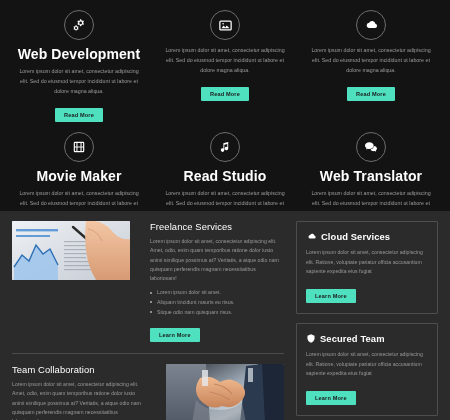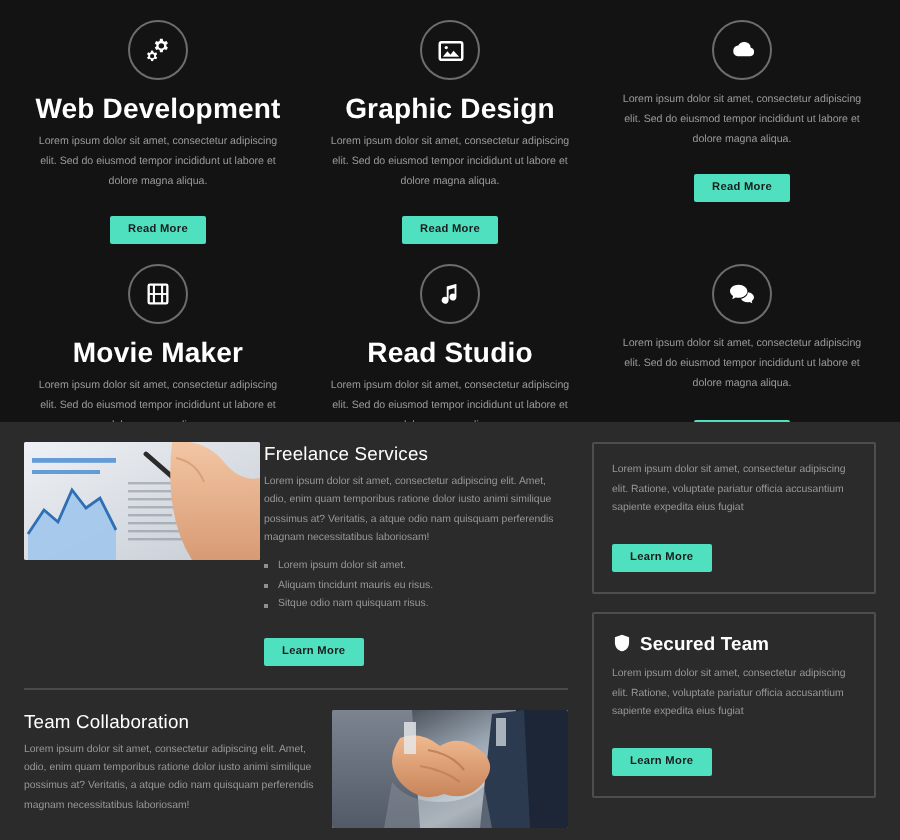--- a/index.html
+++ b/index.html
@@ -77,21 +77,21 @@
     padding: 10px 12px 0 12px;
     display: flex;
     gap: 12px;
   }
   .lower-left { width: 272px; flex: 0 0 272px; }
   .lower-right { flex: 1 1 auto; padding-top: 0px; }
 
   
   .feat {
     display: flex;
-    gap: 2px;
+    gap: 20px;
     align-items: flex-start;
   }
   .feat-img {
     flex: 0 0 118px;
     height: 59px;
     border-radius: 1px;
     overflow: hidden;
     background: #c9ccd2;
   }
   .feat-img svg { display: block; width: 100%; height: 100%; }
@@ -187,21 +187,20 @@
       </div>
 
       <div class="svc-card">
         <div class="svc-icon-ring">
           <svg width="15" height="15" viewBox="0 0 24 24" fill="none">
             <rect x="3" y="5" width="18" height="14" rx="1.5" stroke="#fff" stroke-width="2"></rect>
             <path d="M5.5 16.5l3.6-4.4 2.5 2.9 2.4-3.2 4.5 4.7H5.5Z" fill="#fff"></path>
             <circle cx="8.2" cy="9.2" r="1.3" fill="#fff"></circle>
           </svg>
         </div>
-        <div class="svc-title">Graphic Design</div>
         <div class="svc-desc">Lorem ipsum dolor sit amet, consectetur adipiscing elit. Sed do eiusmod tempor incididunt ut labore et dolore magna aliqua.</div>
         <button class="btn-mint">Read More</button>
       </div>
 
       <div class="svc-card">
         <div class="svc-icon-ring">
           <svg width="16" height="16" viewBox="0 0 24 24" fill="#fff">
             <path d="M18.6 10.3a5 5 0 0 0-9.4-1.6 4 4 0 0 0-.6 7.9h9.6a3.2 3.2 0 0 0 .4-6.3Z"></path>
           </svg>
         </div>
@@ -236,20 +235,21 @@
         <button class="btn-mint">Read More</button>
       </div>
 
       <div class="svc-card">
         <div class="svc-icon-ring">
           <svg width="16" height="16" viewBox="0 0 24 24" fill="#fff">
             <path d="M9.5 5c-3.6 0-6.5 2.1-6.5 4.8 0 1.5.9 2.8 2.3 3.7l-.6 2.4 2.6-1.3c.7.2 1.4.3 2.2.3 3.6 0 6.5-2.2 6.5-4.9S13.1 5 9.5 5Z"></path>
             <path d="M16.3 10.6c2.7.3 4.7 1.9 4.7 3.8 0 1.1-.7 2.1-1.7 2.8l.4 1.8-2-1c-.5.1-1 .2-1.6.2-2.3 0-4.2-1.1-4.8-2.6 2.8-.4 4.9-2.4 5-4.7v-.3Z"></path>
           </svg>
         </div>
+        <div class="svc-title">Web Translator</div>
         <div class="svc-desc">Lorem ipsum dolor sit amet, consectetur adipiscing elit. Sed do eiusmod tempor incididunt ut labore et dolore magna aliqua.</div>
         <button class="btn-mint">Read More</button>
       </div>
     </div>
   </section>
 
   <section class="lower">
 
     <div class="lower-left">
 
@@ -337,20 +337,28 @@
         <div class="feat-body">
           <div class="feat-title">Team Collaboration</div>
           <div class="feat-desc">Lorem ipsum dolor sit amet, consectetur adipiscing elit. Amet, odio, enim quam temporibus ratione dolor iusto animi similique possimus at? Veritatis, a atque odio nam quisquam perferendis magnam necessitatibus laboriosam!</div>
         </div>
       </div>
     </div>
 
     <div class="lower-right">
 
       <div class="panel">
+        <div class="panel-head">
+          <span class="p-ico">
+            <svg width="11" height="11" viewBox="0 0 24 24" fill="#fff">
+              <path d="M18.6 10.3a5 5 0 0 0-9.4-1.6 4 4 0 0 0-.6 7.9h9.6a3.2 3.2 0 0 0 .4-6.3Z"></path>
+            </svg>
+          </span>
+          <span class="panel-title">Cloud Services</span>
+        </div>
         <div class="panel-desc">Lorem ipsum dolor sit amet, consectetur adipiscing elit. Ratione, voluptate pariatur officia accusantium sapiente expedita eius fugiat</div>
         <button class="btn-mint">Learn More</button>
       </div>
 
       <div class="panel">
         <div class="panel-head">
           <span class="p-ico">
             <svg width="10" height="11" viewBox="0 0 24 24" fill="#fff">
               <path d="M12 2 3.5 5.2v6.4c0 5.3 3.6 9.4 8.5 10.4 4.9-1 8.5-5.1 8.5-10.4V5.2L12 2Z"></path>
             </svg>

